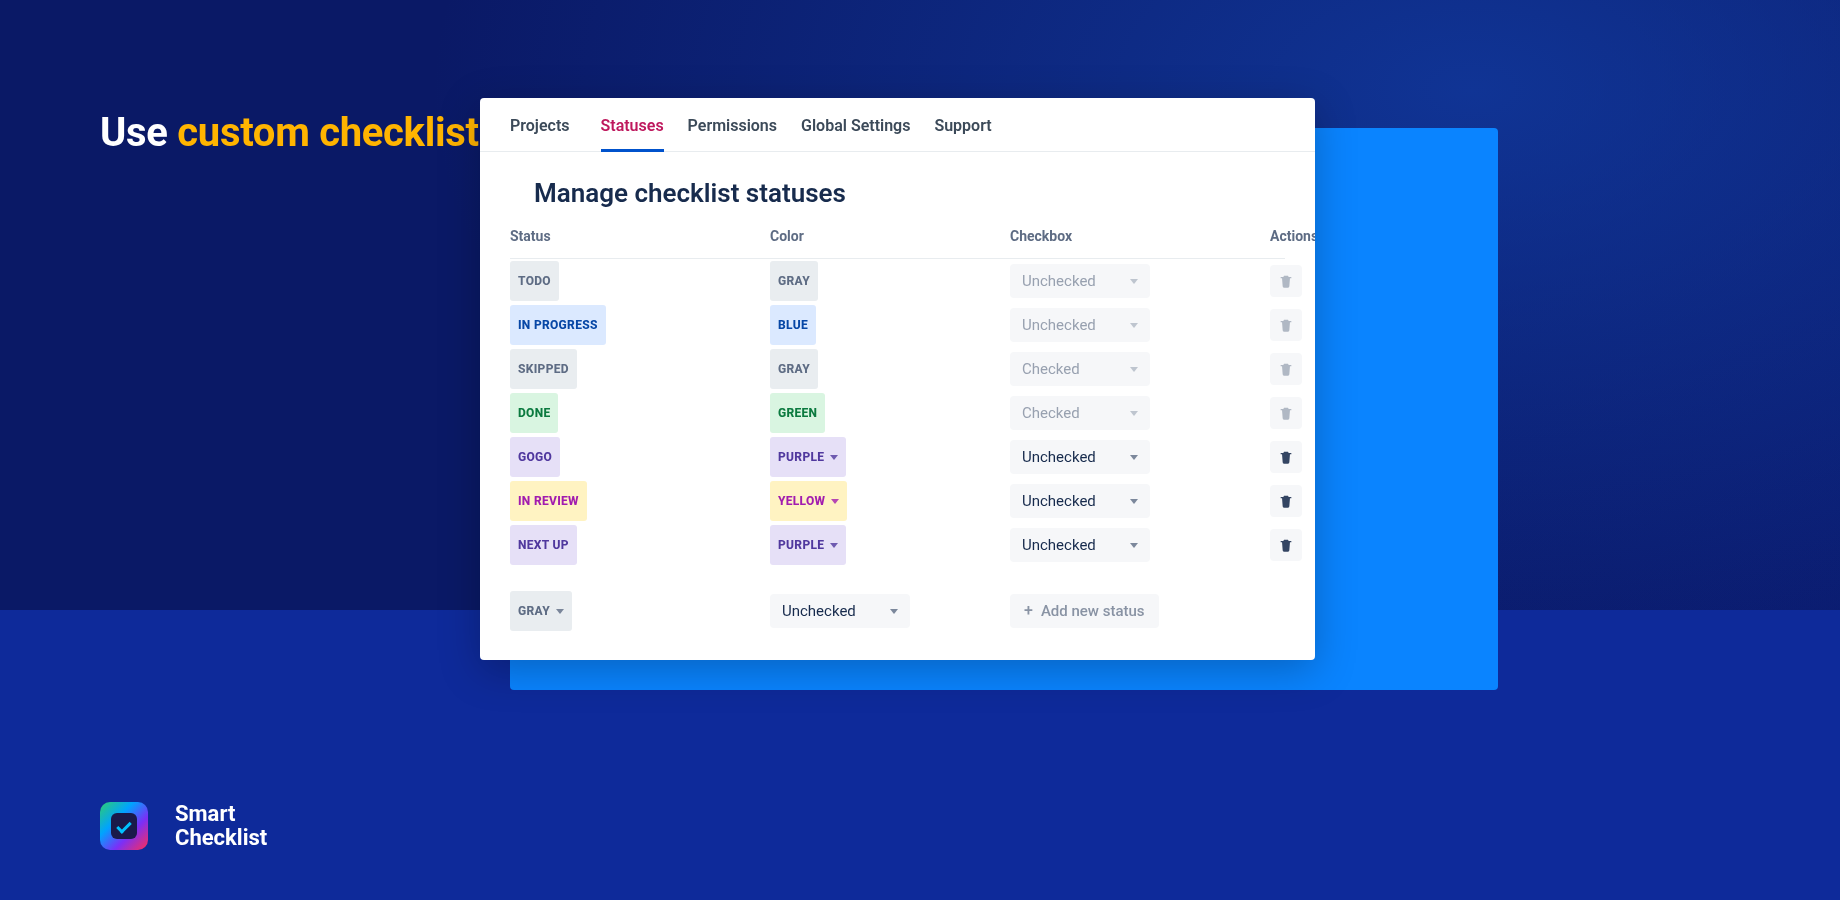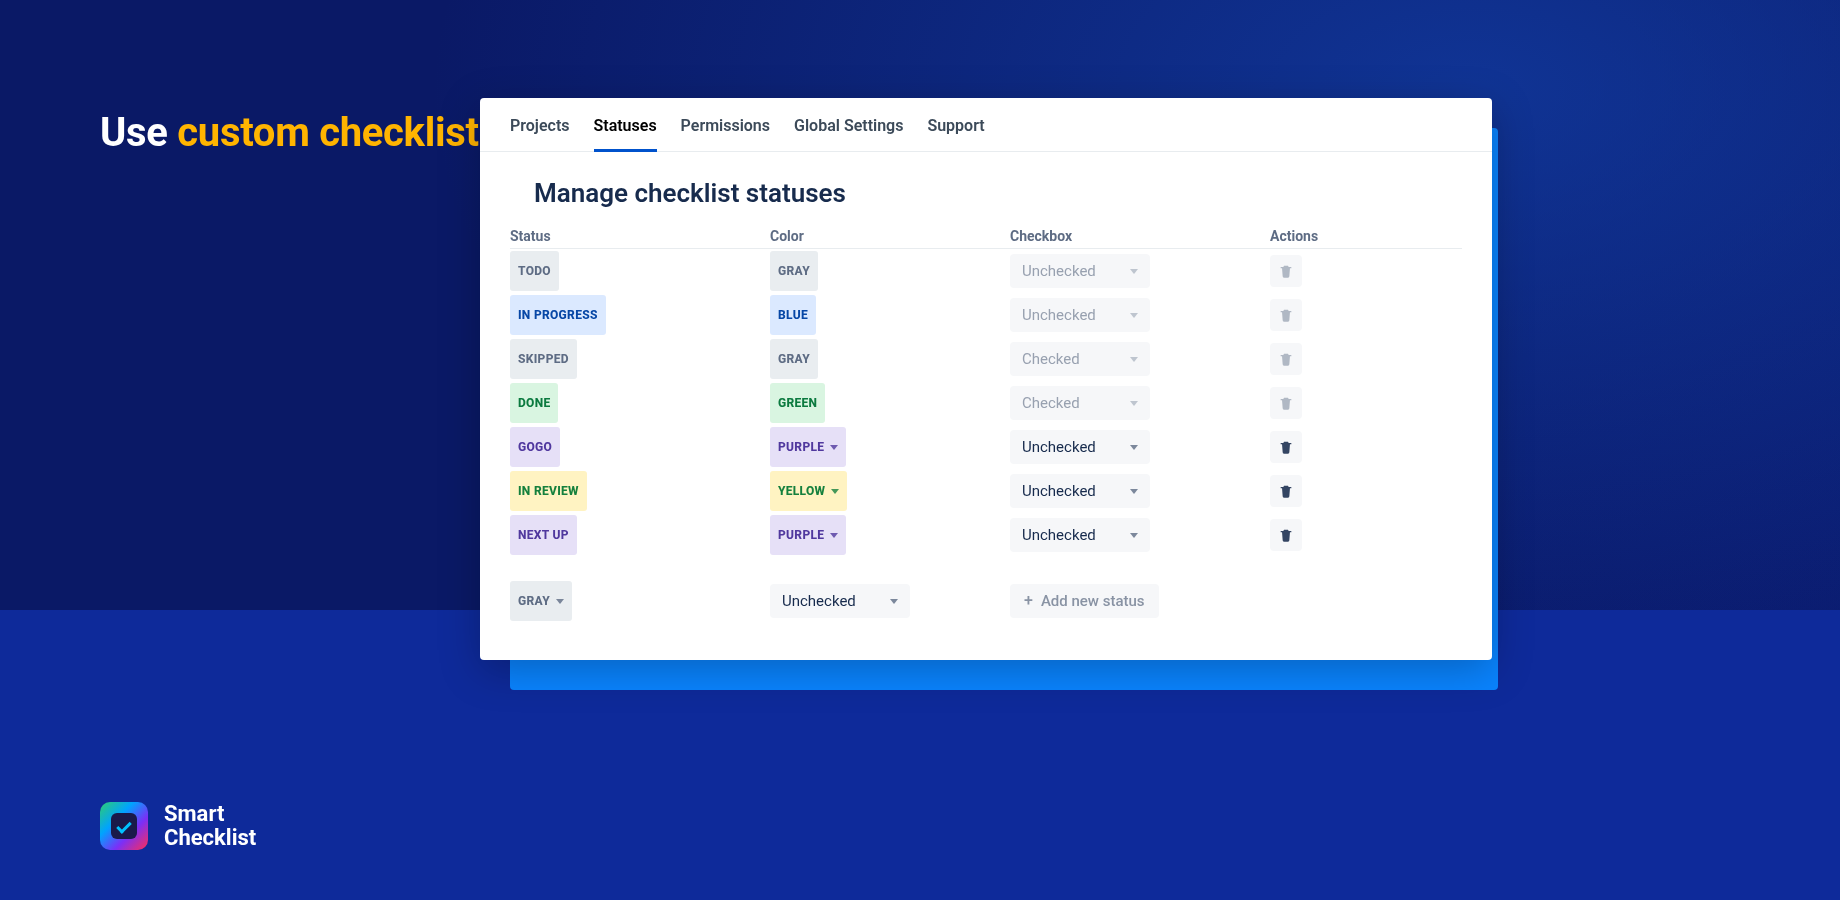--- a/index.html
+++ b/index.html
@@ -35,21 +35,21 @@
     line-height: 1.25;
     letter-spacing: -0.3px;
   }
   .headline .accent { color: #ffb400; }
   .logo-block {
     position: absolute;
     left: 100px;
     bottom: 50px;
     display: flex;
     align-items: center;
-    gap: 16px;
+    gap: 27px;
   }
   .logo-mark {
     width: 48px;
     height: 48px;
     border-radius: 10px;
     background: linear-gradient(135deg, #2ecc71 0%, #00a3ff 35%, #7b2ff7 65%, #ff2d55 100%);
     display: flex;
     align-items: center;
     justify-content: center;
     position: relative;
@@ -82,63 +82,64 @@
     top: 128px;
     width: 988px;
     height: 562px;
     background: #0a84ff;
     border-radius: 4px;
   }
   .panel {
     position: absolute;
     left: 480px;
     top: 98px;
-    width: 1012px;
+    width: 835px;
     height: 562px;
     background: #ffffff;
     border-radius: 4px;
     box-shadow: 0 10px 40px rgba(0,0,0,0.25);
     overflow: hidden;
   }
   .tabs {
     display: flex;
     gap: 24px;
     padding: 18px 30px 0 30px;
     border-bottom: 1px solid #e8ecef;
   }
   .tab {
     padding-bottom: 14px;
     font-size: 16px;
     font-weight: 600;
     color: #3c4a59;
     cursor: pointer;
   }
   .tab.active {
-    color: #000000;
+    color: #be185d;
     border-bottom: 3px solid #0052cc;
     margin-bottom: -1px;
+    margin-left: 7px;
   }
   .page-title {
     font-size: 26px;
     font-weight: 600;
     color: #172b4d;
     padding: 26px 30px 20px 30px;
     margin-left: 24px;
   }
   .table {
     padding: 0 30px;
   }
   .thead, .row {
     display: grid;
     grid-template-columns: 260px 240px 260px 170px;
     align-items: center;
   }
   .thead {
     border-bottom: 1px solid #e8ecef;
-    padding-bottom: 4px;
+    padding-bottom: 14px;
   }
   .th {
     font-size: 14px;
     font-weight: 700;
     color: #5e6c84;
   }
   .row {
     height: 44px;
   }
   .badge {
@@ -148,21 +149,21 @@
     padding: 13px 8px;
     border-radius: 3px;
     font-size: 12px;
     font-weight: 800;
     letter-spacing: 0.3px;
   }
   .badge.gray   { background: #e9edf0; color: #5e6c84; }
   .badge.blue   { background: #dbe9ff; color: #0747a6; }
   .badge.green  { background: #d9f5e1; color: #0b7a3f; }
   .badge.purple { background: #e6e0f7; color: #50389e; }
-  .badge.yellow { background: #fff3c2; color: #15803d; }
+  .badge.yellow { background: #fff3c2; color: #a21caf; }
   .chev {
     width: 0; height: 0;
     border-left: 4px solid transparent;
     border-right: 4px solid transparent;
     border-top: 5px solid currentColor;
     opacity: 0.8;
   }
   .select {
     display: inline-flex;
     align-items: center;

